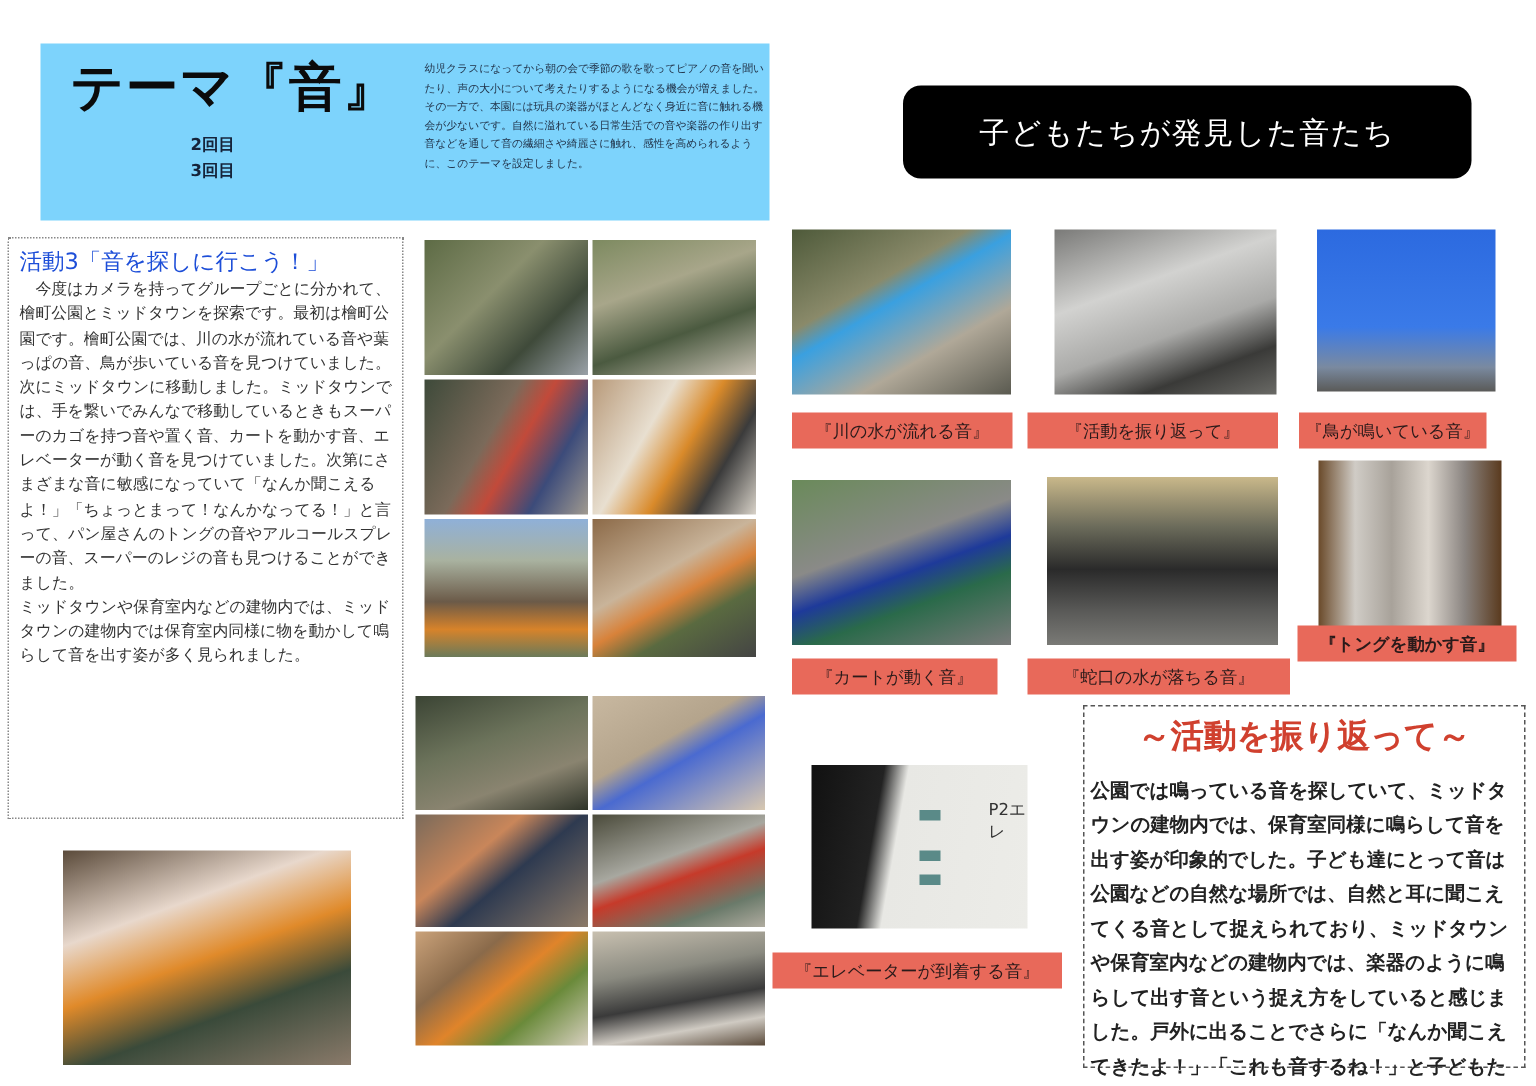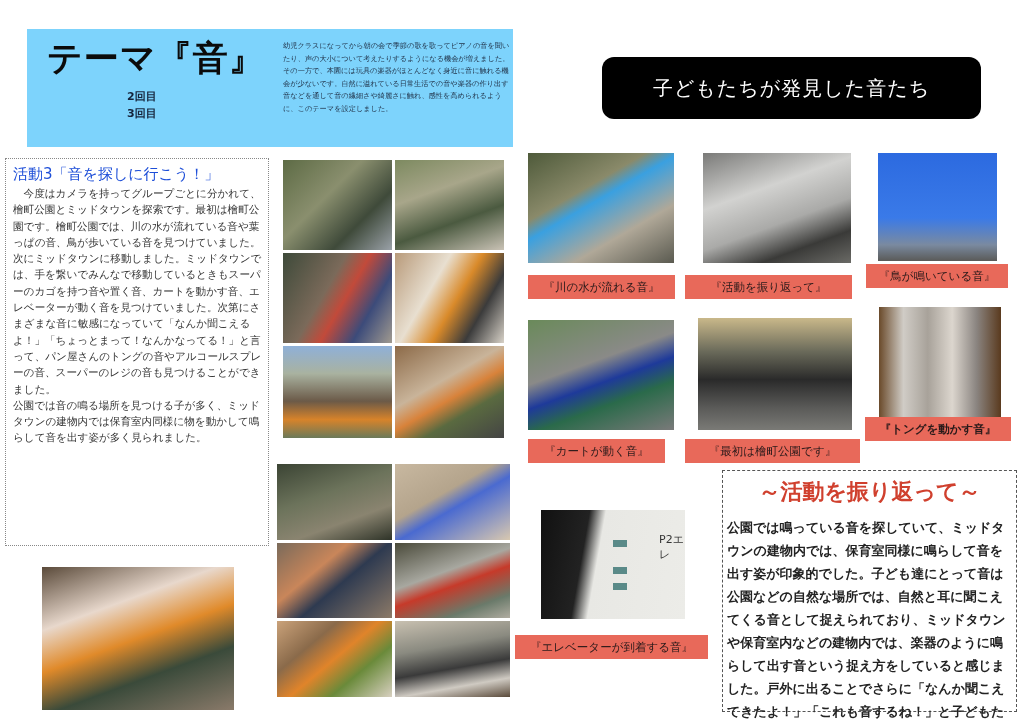--- a/index.html
+++ b/index.html
@@ -67,21 +67,21 @@
   <div class="abs theme-desc">幼児クラスになってから朝の会で季節の歌を歌ってピアノの音を聞いたり、声の大小について考えたりするようになる機会が増えました。その一方で、本園には玩具の楽器がほとんどなく身近に音に触れる機会が少ないです。自然に溢れている日常生活での音や楽器の作り出す音などを通して音の繊細さや綺麗さに触れ、感性を高められるように、このテーマを設定しました。</div>
 </div>
 
 <div class="abs discover-title">子どもたちが発見した音たち</div>
 
 <div class="abs story-box">
   <div class="story-heading">活動3「音を探しに行こう！」</div>
   <div class="story-body">
     <p class="indent">今度はカメラを持ってグループごとに分かれて、檜町公園とミッドタウンを探索です。最初は檜町公園です。檜町公園では、川の水が流れている音や葉っぱの音、鳥が歩いている音を見つけていました。</p>
     <p>次にミッドタウンに移動しました。ミッドタウンでは、手を繋いでみんなで移動しているときもスーパーのカゴを持つ音や置く音、カートを動かす音、エレベーターが動く音を見つけていました。次第にさまざまな音に敏感になっていて「なんか聞こえるよ！」「ちょっとまって！なんかなってる！」と言って、パン屋さんのトングの音やアルコールスプレーの音、スーパーのレジの音も見つけることができました。</p>
-    <p>公園では音の鳴る場所を見つける子が多く、ミッドタウンの建物内では保育室内同様に物を動かして鳴らして音を出す姿が多く見られました。</p>
+    <p>ミッドタウンや保育室内などの建物内では、ミッドタウンの建物内では保育室内同様に物を動かして鳴らして音を出す姿が多く見られました。</p>
   </div>
 </div>
 
 <div class="abs photo ph-a" style="left:283px;top:160px;width:109px;height:90px;"></div>
 <div class="abs photo ph-b" style="left:395px;top:160px;width:109px;height:90px;"></div>
 <div class="abs photo ph-c" style="left:283px;top:253px;width:109px;height:90px;"></div>
 <div class="abs photo ph-d" style="left:395px;top:253px;width:109px;height:90px;"></div>
 <div class="abs photo ph-e" style="left:283px;top:346px;width:109px;height:92px;"></div>
 <div class="abs photo ph-f" style="left:395px;top:346px;width:109px;height:92px;"></div>
 
@@ -93,28 +93,28 @@
 <div class="abs photo ph-l" style="left:395px;top:621px;width:115px;height:76px;"></div>
 
 <div class="abs photo ph-m" style="left:42px;top:567px;width:192px;height:143px;"></div>
 
 <div class="abs photo ph-n" style="left:528px;top:153px;width:146px;height:110px;"></div>
 <div class="abs photo ph-o" style="left:703px;top:153px;width:148px;height:110px;"></div>
 <div class="abs photo ph-p" style="left:878px;top:153px;width:119px;height:108px;"></div>
 
 <div class="abs sound-label" style="left:528px;top:275px;width:147px;">『川の水が流れる音』</div>
 <div class="abs sound-label" style="left:685px;top:275px;width:167px;">『活動を振り返って』</div>
-<div class="abs sound-label" style="left:866px;top:264px;width:142px;text-align:center;">『鳥が鳴いている音』</div>
+<div class="abs sound-label" style="left:866px;top:275px;width:125px;text-align:center;">『鳥が鳴いている音』</div>
 
 <div class="abs photo ph-q" style="left:528px;top:320px;width:146px;height:110px;"></div>
 <div class="abs photo ph-r" style="left:698px;top:318px;width:154px;height:112px;"></div>
 <div class="abs photo ph-s" style="left:879px;top:307px;width:122px;height:122px;"></div>
 
 <div class="abs sound-label" style="left:528px;top:439px;width:137px;">『カートが動く音』</div>
-<div class="abs sound-label" style="left:685px;top:439px;width:175px;">『最初は檜町公園です』</div>
+<div class="abs sound-label" style="left:685px;top:439px;width:175px;">『蛇口の水が落ちる音』</div>
 <div class="abs sound-label" style="left:865px;top:417px;width:146px;font-weight:bold;">『トングを動かす音』</div>
 
 <div class="abs photo ph-t" style="left:541px;top:510px;width:144px;height:109px;">
   <div class="tile" style="top:30px;"></div>
   <div class="tile" style="top:57px;"></div>
   <div class="tile" style="top:73px;"></div>
   <div class="sign">P2エレ</div>
 </div>
 <div class="abs sound-label" style="left:515px;top:635px;width:193px;">『エレベーターが到着する音』</div>
 

